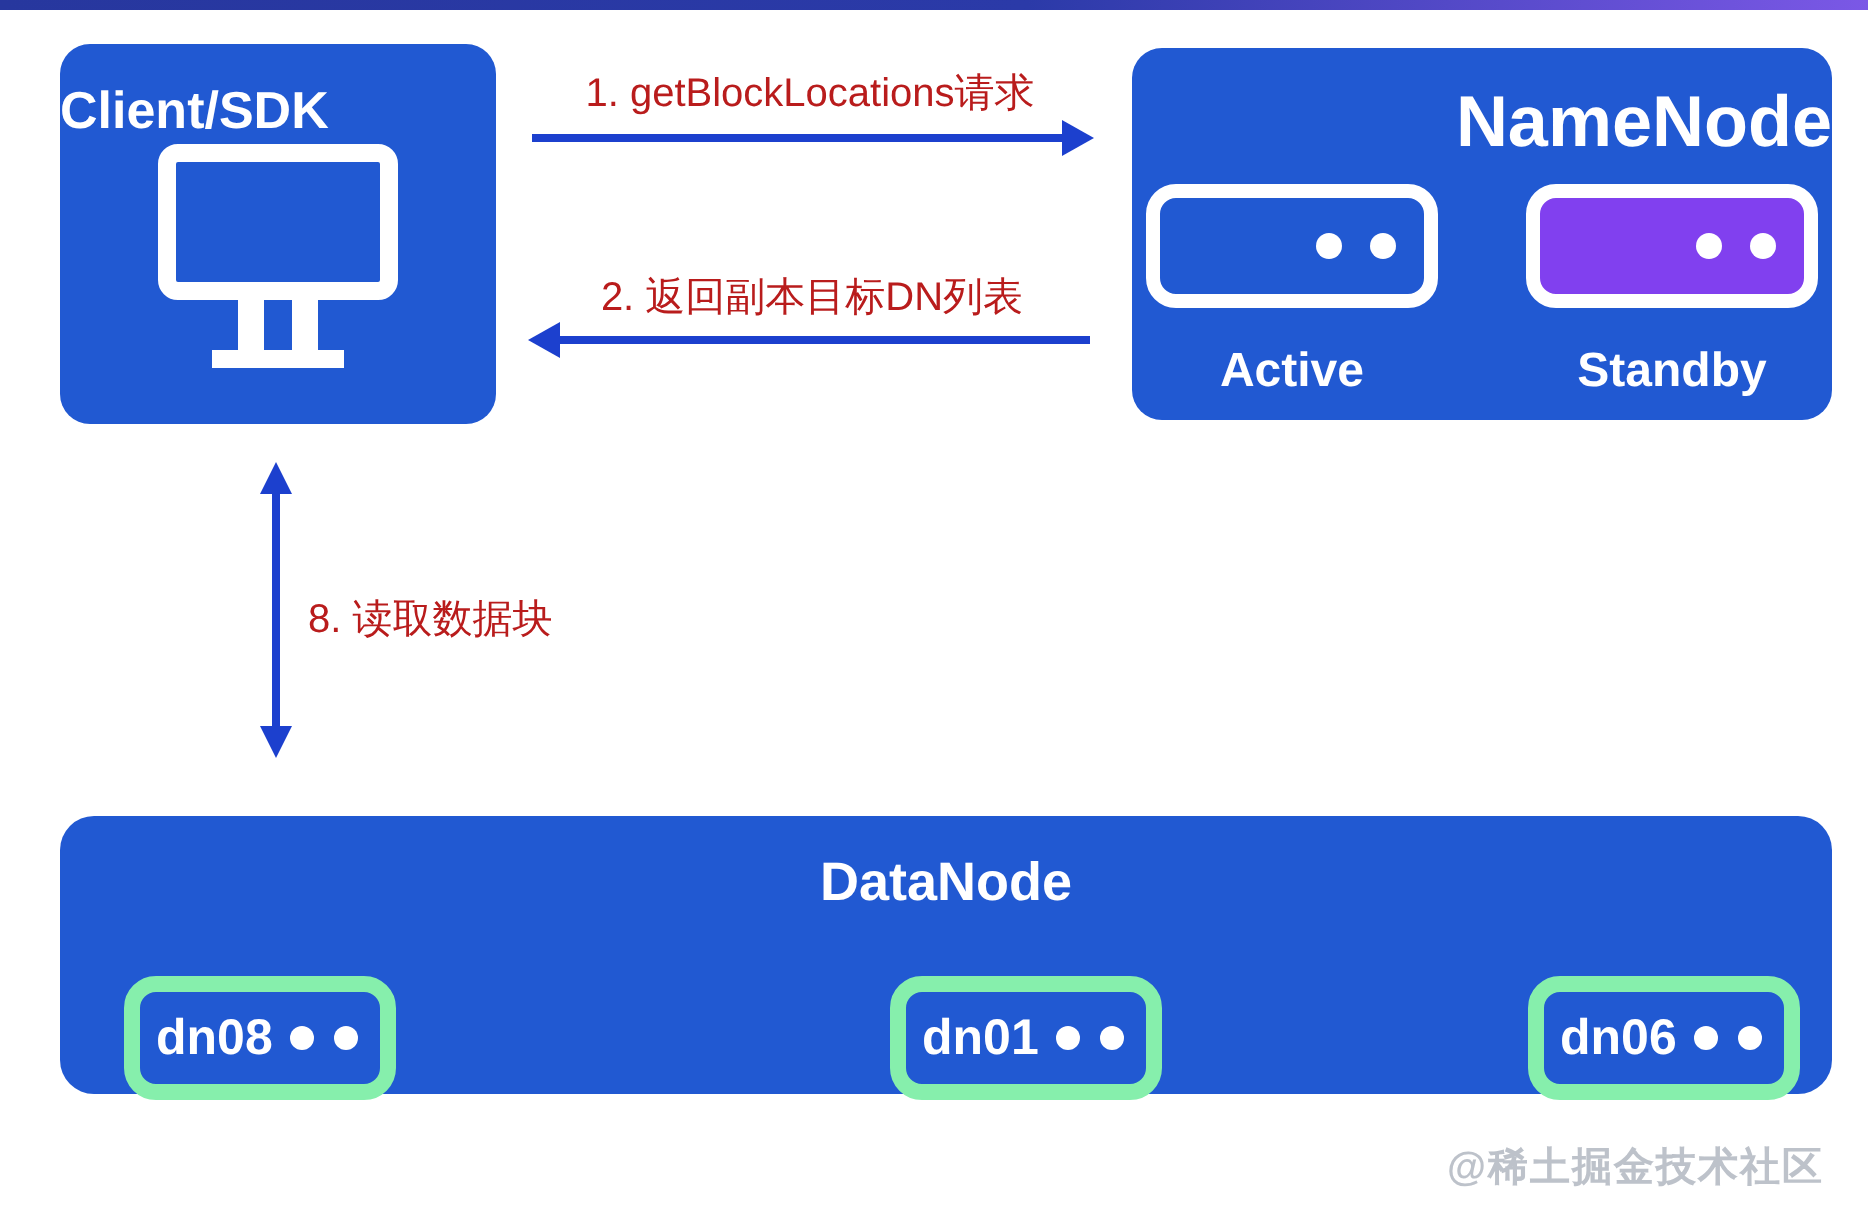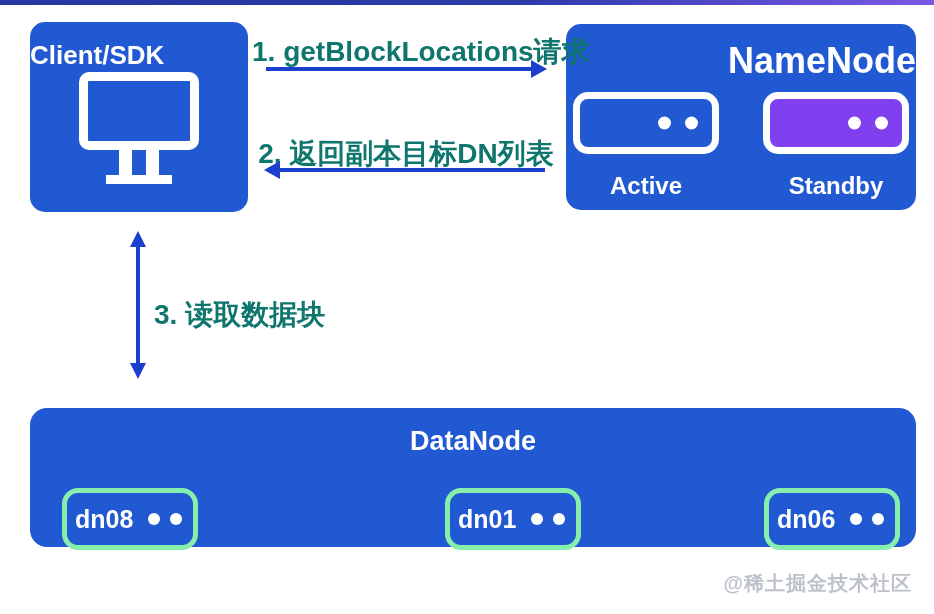--- a/index.html
+++ b/index.html
@@ -32,21 +32,21 @@
   .server {
     position:relative; width:146px; height:62px;
     border:7px solid #ffffff; border-radius:15px;
   }
   .server.standby { background:#8140EF; }
   .server-dots { position:absolute; right:14px; top:50%; transform:translateY(-50%); display:flex; gap:14px; }
   .dot { width:13px; height:13px; border-radius:50%; background:#ffffff; }
   .nn-labels { position:absolute; top:148px; left:0; right:0; display:flex; justify-content:center; gap:44px; }
   .nn-label { width:146px; text-align:center; font-size:24px; font-weight:600; }
   
-  .msg-text { position:absolute; color:#0f766e; font-size:28px; font-weight:700; white-space:nowrap; }
+  .msg-text { position:absolute; color:#b91c1c; font-size:20px; font-weight:400; white-space:nowrap; }
   .msg1-text { left:252px; top:33px; width:306px; text-align:center; }
   .msg2-text { left:256px; top:135px; width:300px; text-align:center; }
   .msg2-detail { left:290px; top:171px; width:266px; text-align:center; }
   .msg3-text { left:154px; top:296px; }
   .h-arrow { position:absolute; height:4px; background:#1C40CE; }
   .arrow1 { left:266px; top:67px; width:266px; }
   .arrow1 .head-right {
     position:absolute; right:-15px; top:-7px; width:0; height:0;
     border-left:16px solid #1C40CE; border-top:9px solid transparent; border-bottom:9px solid transparent;
   }
@@ -63,21 +63,21 @@
   }
   .v-arrow .head-down {
     position:absolute; left:0; bottom:0; width:0; height:0;
     border-top:16px solid #1C40CE; border-left:8px solid transparent; border-right:8px solid transparent;
   }
   
   .datanode-box { left:30px; top:408px; width:886px; height:139px; border-radius:17px; }
   .dn-title { text-align:center; padding-top:18px; font-size:27px; font-weight:700; }
   .dn-chip {
     position:absolute; top:80px; width:136px; height:62px;
-    border:5px solid #86efac; border-radius:16px;
+    border:8px solid #86efac; border-radius:16px;
     display:flex; align-items:center;
   }
   .dn-chip .chip-label { font-size:25px; font-weight:600; margin-left:8px; }
   .chip-dots { display:flex; gap:10px; margin-left:auto; margin-right:11px; }
   .chip-dots .dot { width:12px; height:12px; }
   .dn-chip-0 { left:32px; }
   .dn-chip-1 { left:377px;margin-left:38px; }
   .dn-chip-2 { left:734px; }
   .watermark {
     position:absolute; right:22px; top:570px; font-size:20px;
@@ -133,21 +133,21 @@
   <div class="msg-text msg2-text">2. 返回副本目标DN列表</div>
   <div class="h-arrow arrow2">
     <div class="head-left"></div>
   </div>
 
   <div class="v-arrow">
     <div class="head-up"></div>
     <div class="line"></div>
     <div class="head-down"></div>
   </div>
-  <div class="msg-text msg3-text">3. 读取数据块</div>
+  <div class="msg-text msg3-text">8. 读取数据块</div>
 
   <div class="blue-box datanode-box">
     <div class="dn-title">DataNode</div>
 
     <div class="dn-chip dn-chip-0">
       <div class="chip-label">dn08</div>
       <div class="chip-dots">
         <div class="dot"></div>
         <div class="dot"></div>
       </div>

